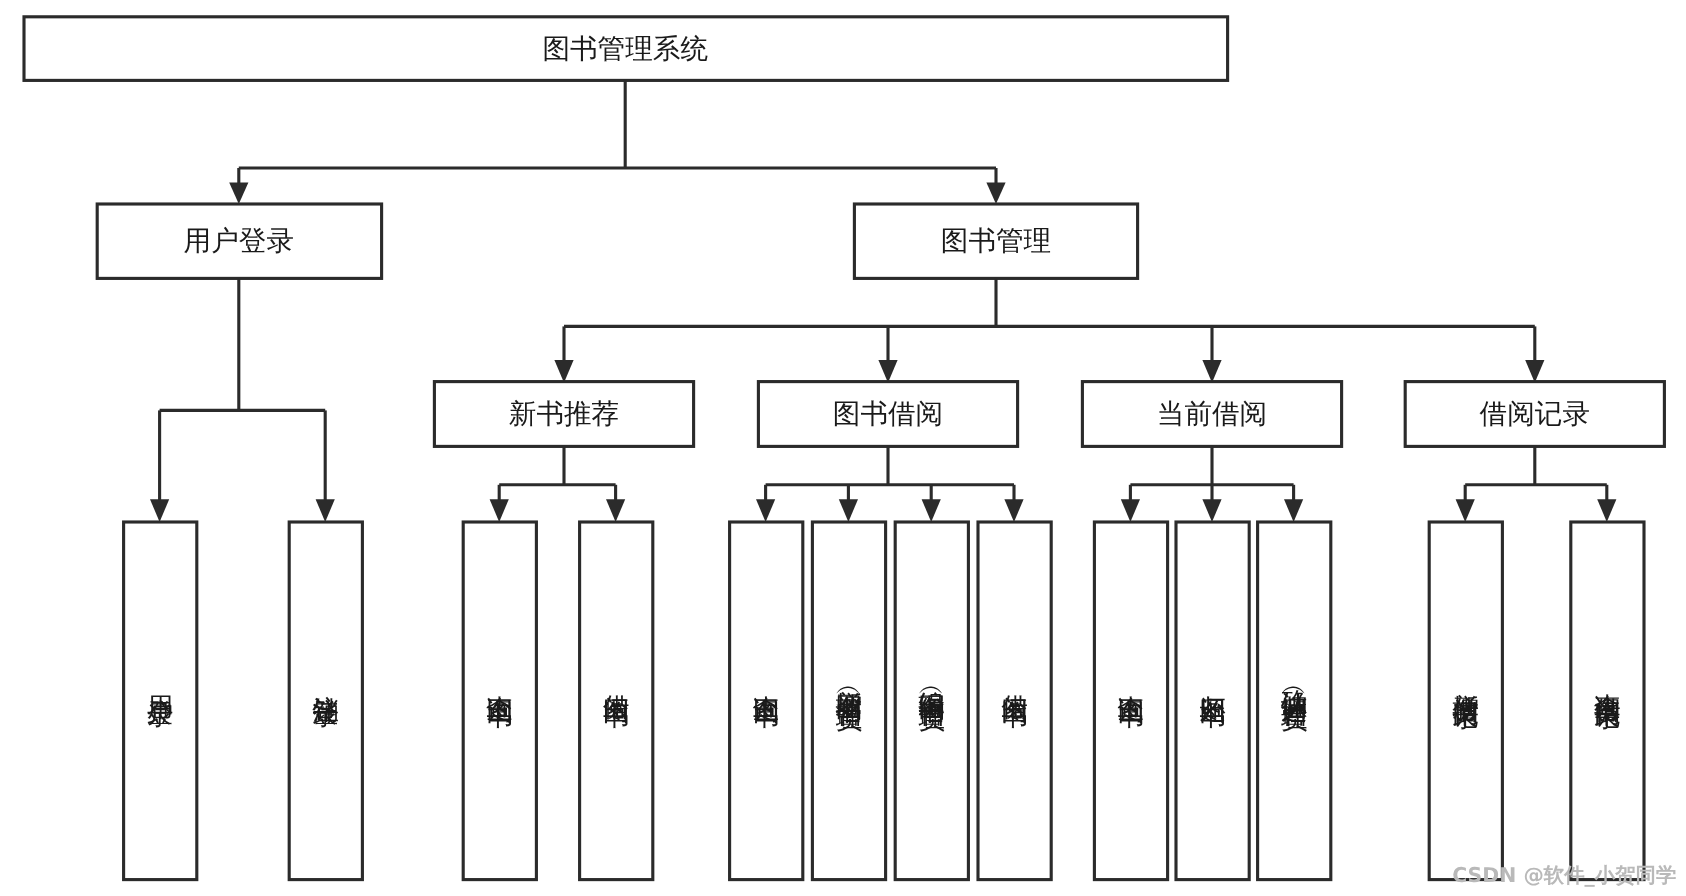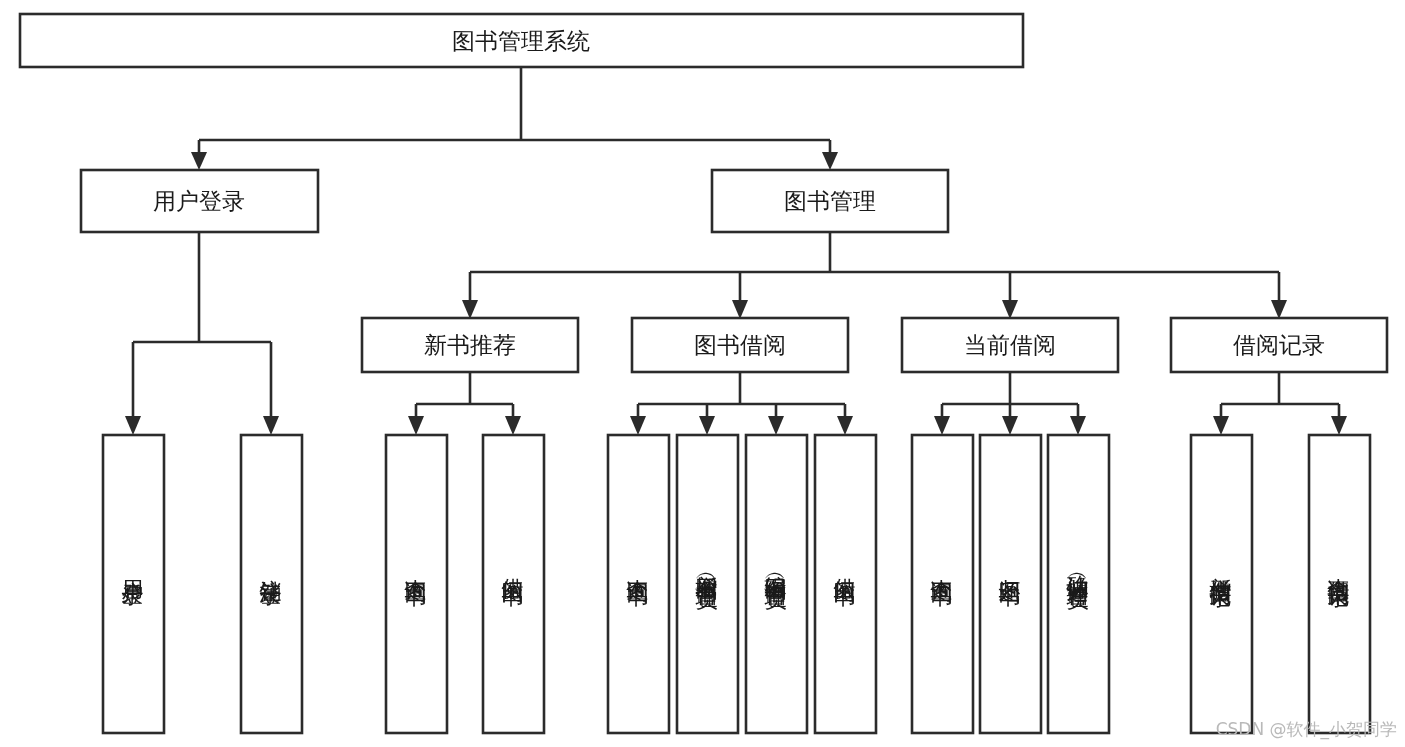--- a/index.html
+++ b/index.html
@@ -53,20 +53,21 @@
   }
   .watermark {
     position: absolute;
     right: 8px;
     bottom: 6px;
     font-size: 17px;
     color: #b9b9b9;
     font-family: "DejaVu Sans", "Liberation Sans", sans-serif;
     white-space: nowrap;
     user-select: none;
+    font-weight: bold;
   }
 </style>
 </head>
 <body>
 
 <svg id="diagram" viewBox="0 0 1405 747">
 
   <g>
 
     <path class="connector" d="M 521 67 L 521 140"></path>

